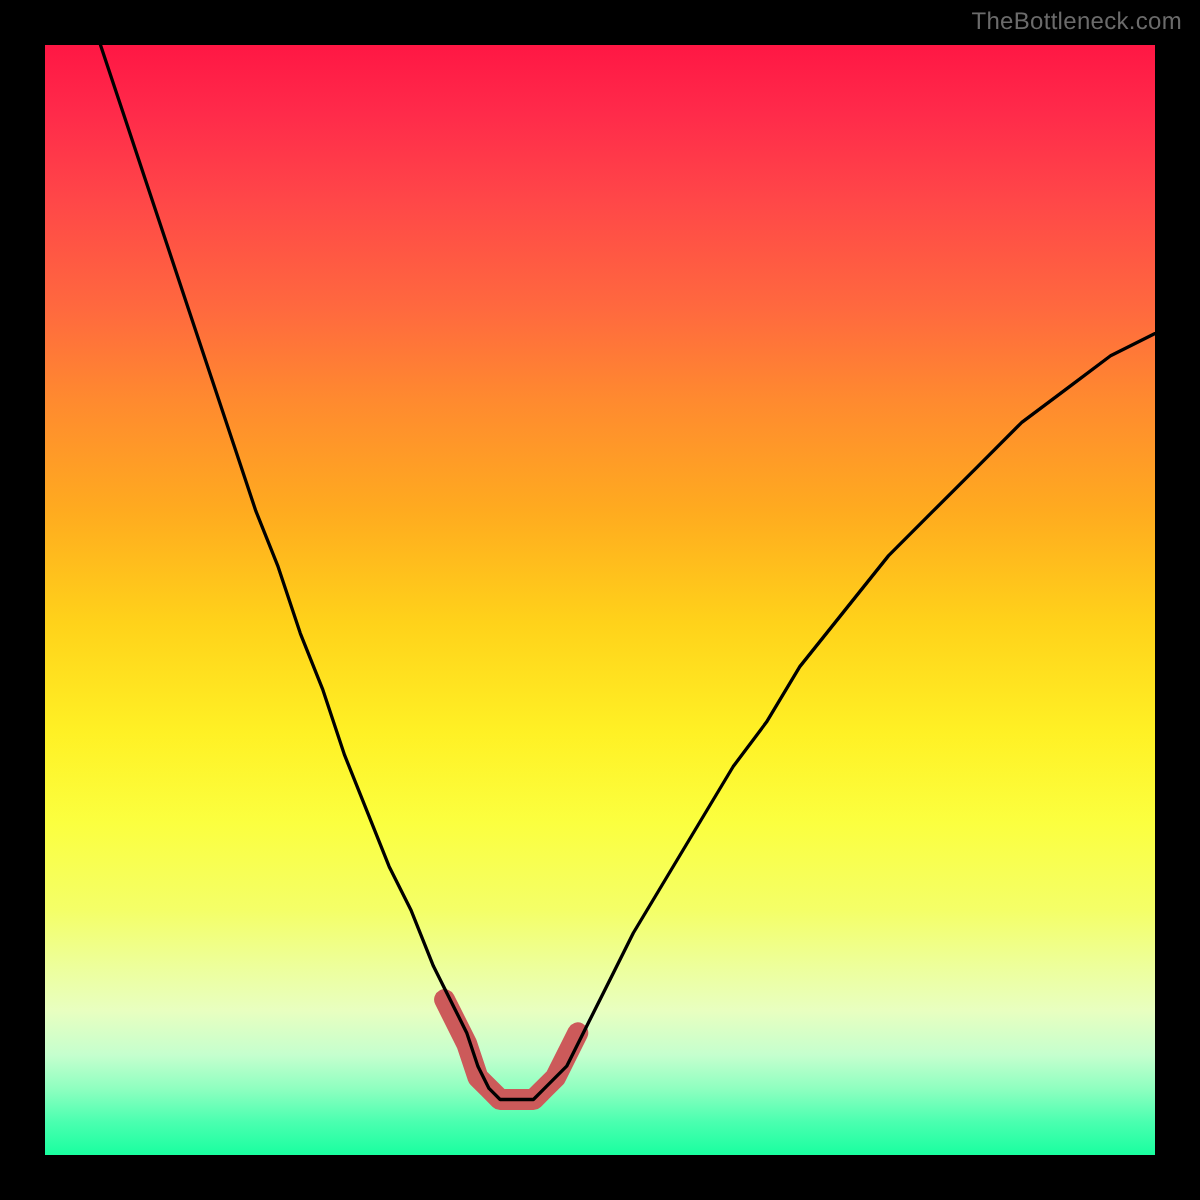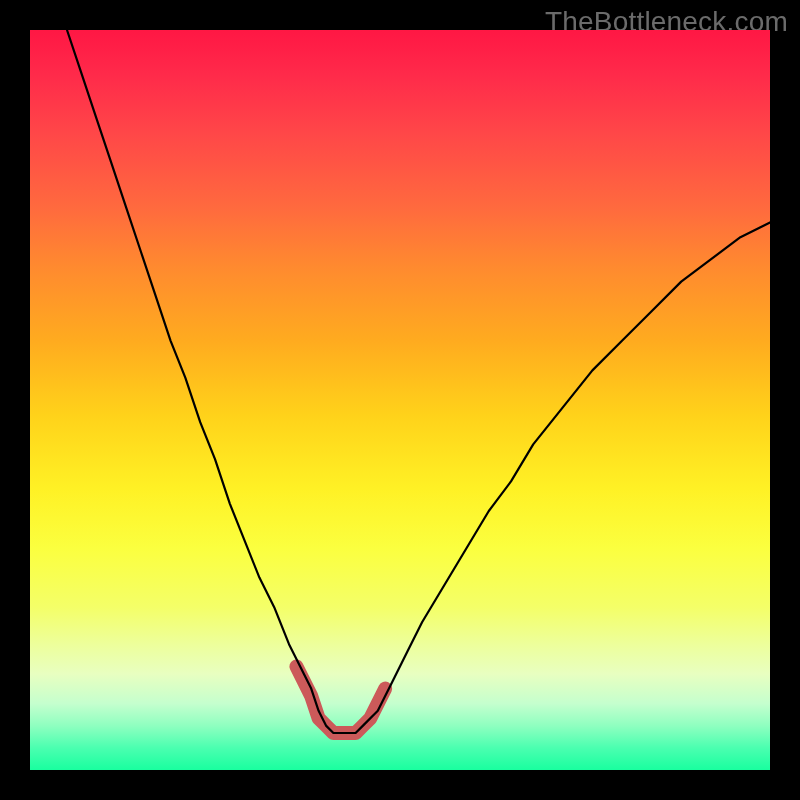--- a/index.html
+++ b/index.html
@@ -44,21 +44,21 @@
       #8fffc0 94%,
       #4bffb0 97%,
       #19ff9f 100%
     );
   }
   .watermark {
     position: absolute;
     top: 6px;
     right: 12px;
     color: #6b6b6b;
-    font-size: 28px;
+    font-size: 16px;
     font-weight: 500;
     letter-spacing: 0.2px;
     user-select: none;
   }
   svg.curve {
     position: absolute;
     left: 0;
     top: 0;
     width: 740px;
     height: 740px;

